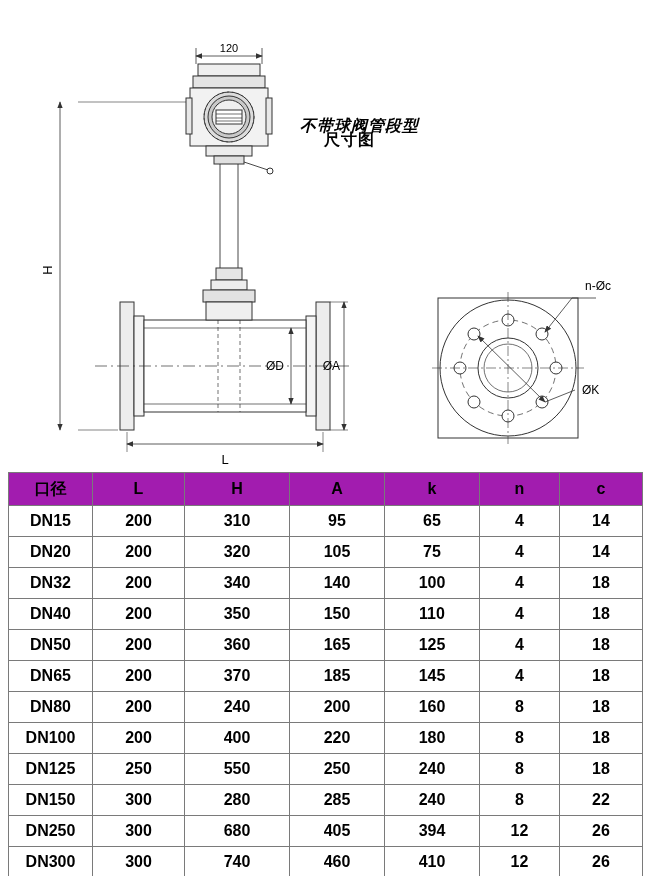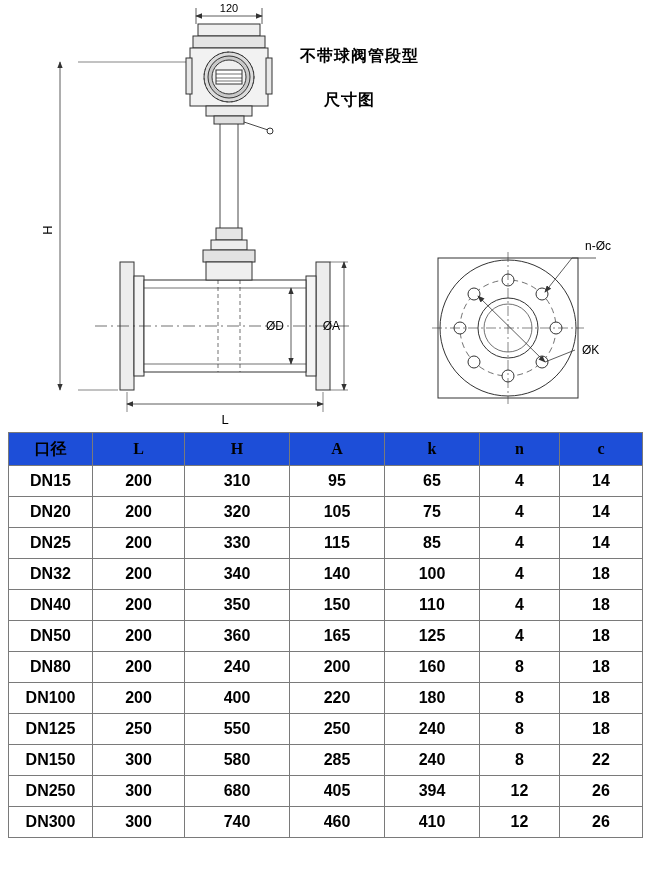--- a/index.html
+++ b/index.html
@@ -19,33 +19,34 @@
     position: relative;
     width: 650px;
     height: 876px;
   }
 
   
   #drawing {
     position: relative;
     width: 539px;
     height: 430px;
+    margin-top: 40px;
   }
   #drawing svg {
     display: block;
   }
   .dwg-title {
     position: absolute;
     font-size: 16px;
     font-weight: bold;
     color: #000;
     letter-spacing: 1px;
     white-space: nowrap;
   }
-  #title-line1 { left: 300px; top: 46px; }
+  #title-line1 { left: 300px; top: 76px; font-style: italic; }
   #title-line2 { left: 324px; top: 90px; }
 
   
   #spec-table-wrap {
     position: absolute;
     left: 8px;
     top: 432px;
     width: 634px;
   }
   table.spec {
@@ -56,23 +57,22 @@
   table.spec th, table.spec td {
     border: 1px solid #7a7a7a;
     text-align: center;
     font-size: 16px;
     font-weight: bold;
     height: 30px;
     padding: 0;
     color: #000;
   }
   table.spec thead th {
-    background: #1d4ed8;
+    background: #a21caf;
     height: 32px;
-    font-family: Liberation Serif, serif;
   }
   table.spec col.c0 { width: 84px; }
   table.spec col.c1 { width: 92px; }
   table.spec col.c2 { width: 105px; }
   table.spec col.c3 { width: 95px; }
   table.spec col.c4 { width: 95px; }
   table.spec col.c5 { width: 80px; }
   table.spec col.c6 { width: 83px; }
 </style>
 </head>
@@ -228,29 +228,20 @@
         <tr>
           <td>DN20</td>
           <td>200</td>
           <td>320</td>
           <td>105</td>
           <td>75</td>
           <td>4</td>
           <td>14</td>
         </tr>
         <tr>
-          <td>DN25</td>
-          <td>200</td>
-          <td>330</td>
-          <td>115</td>
-          <td>85</td>
-          <td>4</td>
-          <td>14</td>
-        </tr>
-        <tr>
           <td>DN32</td>
           <td>200</td>
           <td>340</td>
           <td>140</td>
           <td>100</td>
           <td>4</td>
           <td>18</td>
         </tr>
         <tr>
           <td>DN40</td>
@@ -260,20 +251,29 @@
           <td>110</td>
           <td>4</td>
           <td>18</td>
         </tr>
         <tr>
           <td>DN50</td>
           <td>200</td>
           <td>360</td>
           <td>165</td>
           <td>125</td>
+          <td>4</td>
+          <td>18</td>
+        </tr>
+        <tr>
+          <td>DN65</td>
+          <td>200</td>
+          <td>370</td>
+          <td>185</td>
+          <td>145</td>
           <td>4</td>
           <td>18</td>
         </tr>
         <tr>
           <td>DN80</td>
           <td>200</td>
           <td>240</td>
           <td>200</td>
           <td>160</td>
           <td>8</td>
@@ -293,21 +293,21 @@
           <td>250</td>
           <td>550</td>
           <td>250</td>
           <td>240</td>
           <td>8</td>
           <td>18</td>
         </tr>
         <tr>
           <td>DN150</td>
           <td>300</td>
-          <td>580</td>
+          <td>280</td>
           <td>285</td>
           <td>240</td>
           <td>8</td>
           <td>22</td>
         </tr>
         <tr>
           <td>DN250</td>
           <td>300</td>
           <td>680</td>
           <td>405</td>

